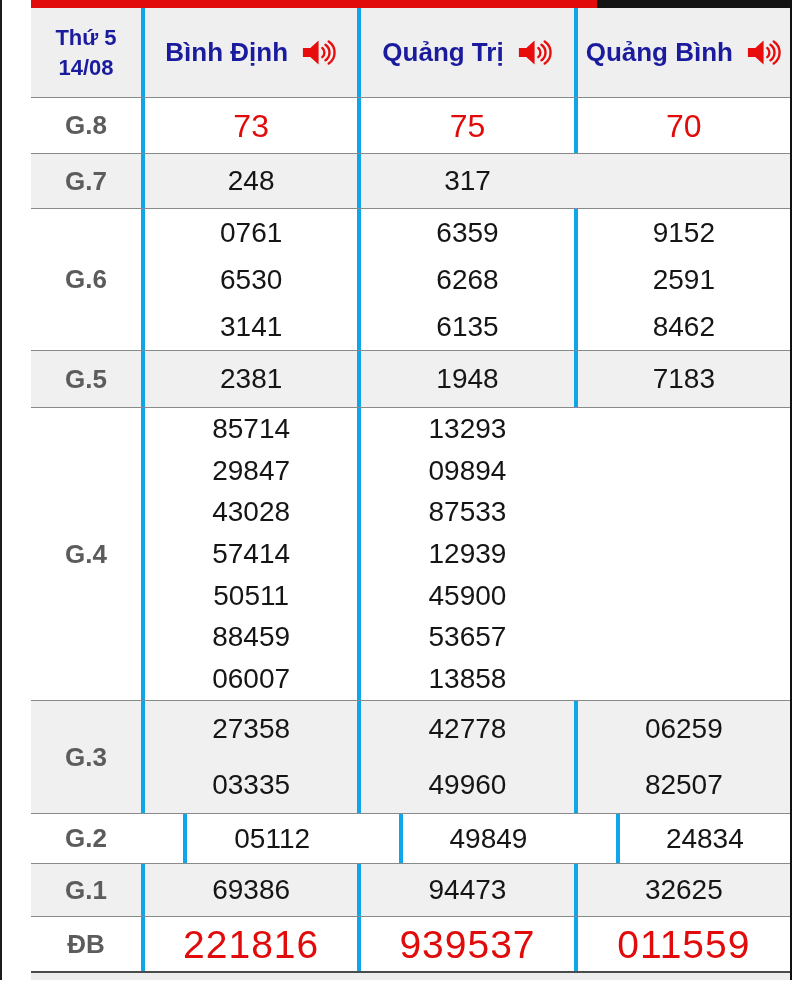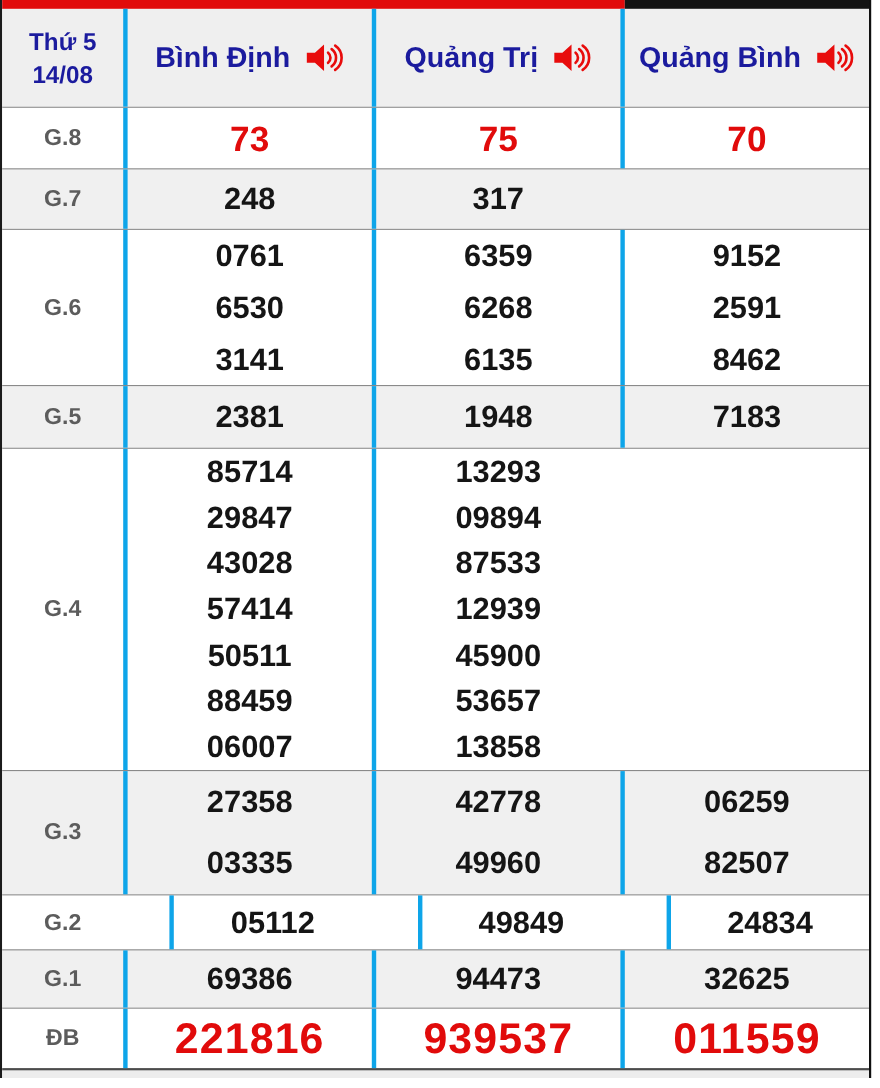--- a/index.html
+++ b/index.html
@@ -3,20 +3,21 @@
 <meta charset="utf-8">
 <style>
   html,body{margin:0;padding:0;background:#ffffff;}
   body{width:800px;height:989px;overflow:hidden;font-family:"Liberation Sans",sans-serif;-webkit-font-smoothing:antialiased;}
   .table-wrap{
     width:792px;
     box-sizing:border-box;
     border-left:2px solid #1b1b1b;
     border-right:2px solid #101010;
     background:#ffffff;
+    padding-left:29px;
   }
   
   .top-bar{display:flex;height:8px;width:100%;}
   .top-bar .seg-red{flex:0 0 566px;background:#e10b0b;}
   .top-bar .seg-black{flex:1;background:#141414;}
 
   .t-row{
     display:grid;
     grid-template-columns:110px 1fr 1fr 1fr;
     border-top:1px solid #8a8a8a;
@@ -30,24 +31,24 @@
   }
   .cell + .cell{border-left:4px solid #0ea5e9;}
 
   
   .date-cell{color:#1b1b9e;font-weight:bold;font-size:22px;line-height:1.35;justify-content:center;text-align:center;}
   .h-cell{flex-direction:row;gap:14px;justify-content:center;align-items:center;}
   .h-label{color:#1b1b9e;font-weight:bold;font-size:26px;white-space:nowrap;}
   .spk{flex:0 0 auto;}
 
   
-  .label-cell{color:#5c5c5c;font-weight:bold;font-size:21px;justify-content:center;}
-
-  
-  .num{color:#151515;font-weight:bold;font-size:28px;line-height:1;white-space:nowrap;text-align:right;}
+  .label-cell{color:#5c5c5c;font-weight:bold;font-size:26px;justify-content:center;}
+
+  
+  .num{color:#151515;font-weight:normal;font-size:28px;line-height:1;white-space:nowrap;text-align:right;}
   .t-row-g8 .num{color:#e10b0b;font-size:32px;}
   .t-row-db .num{color:#e10b0b;font-size:39px;letter-spacing:1px;}
 
   
   .t-row-g8{height:56px;}
   .t-row-g7{height:55px;}
   .t-row-g6{height:142px;}
   .t-row-g5{height:57px;}
   .t-row-g4{height:293px;}
   .t-row-g3{height:113px;}

